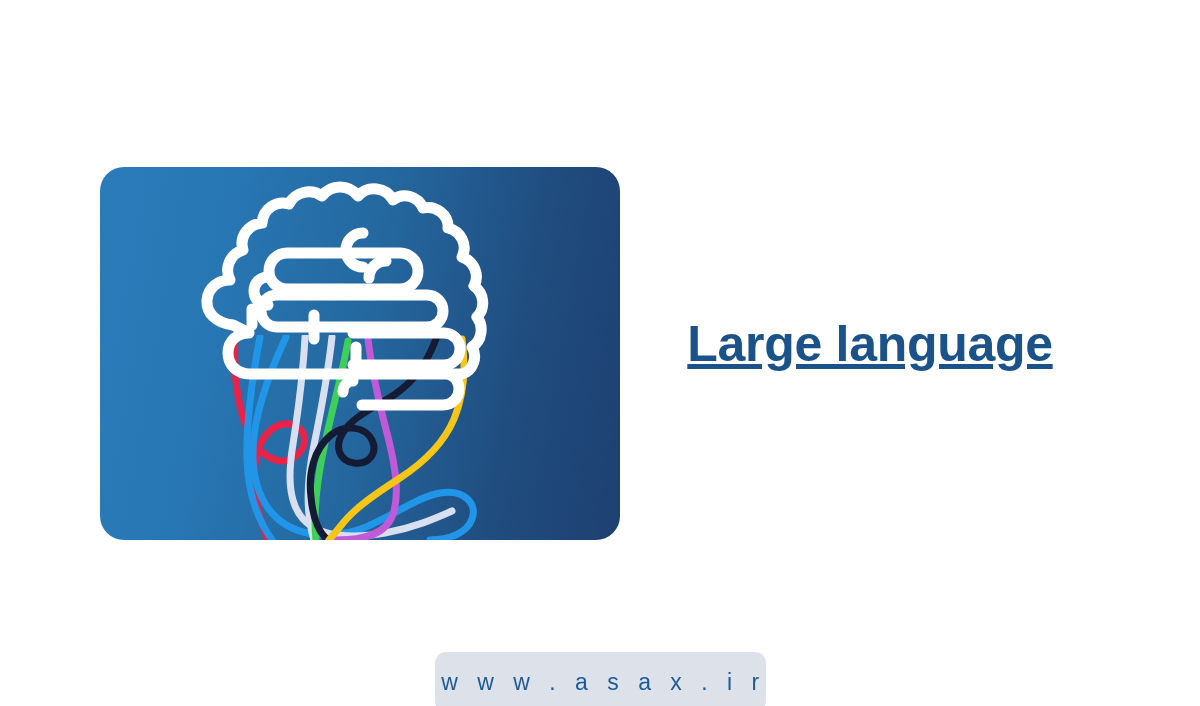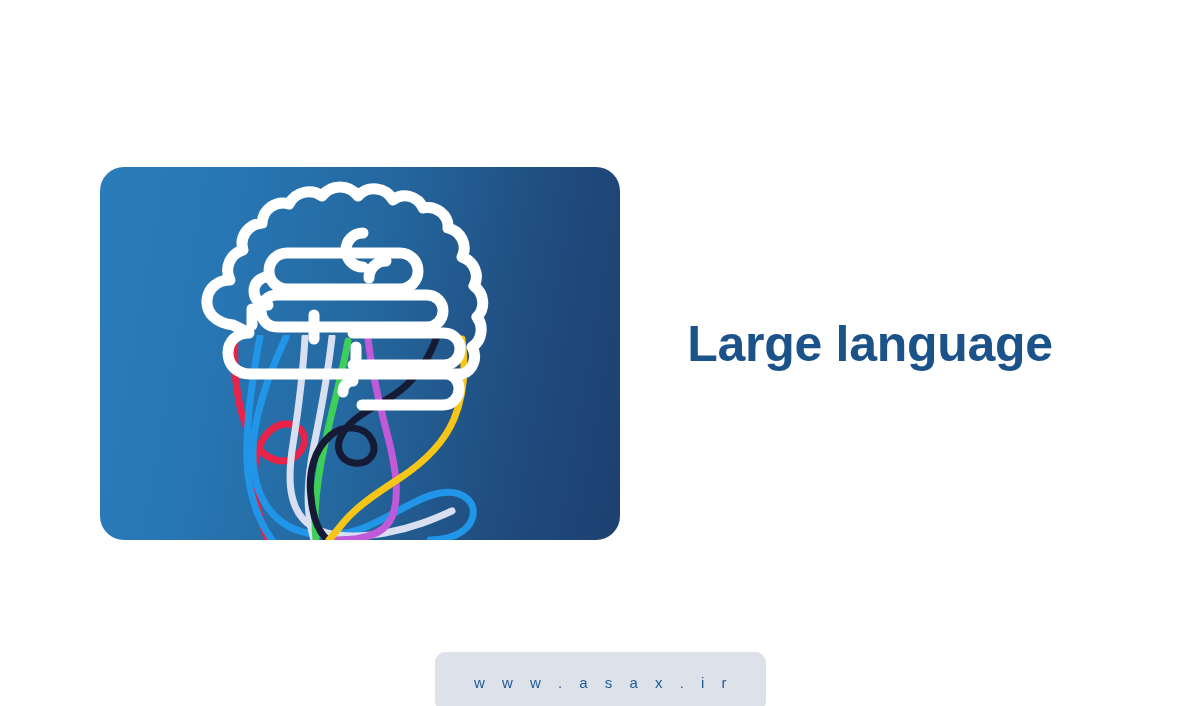--- a/index.html
+++ b/index.html
@@ -40,39 +40,39 @@
     top: 312px;
     width: 460px;
     text-align: center;
     color: #1b5289;
     font-family: "Liberation Sans", sans-serif;
     font-weight: bold;
     font-size: 50px;
     line-height: 64px;
     letter-spacing: -0.3px;
   }
-  #headline .hl-line { display: block; white-space: nowrap; }
+  #headline .hl-line { display: block; white-space: nowrap; text-decoration: underline; }
 
   
   #watermark-badge {
     position: absolute;
     left: 435px;
     top: 652px;
     width: 331px;
     height: 60px;
     background: #dde1e9;
     border-radius: 11px;
     display: flex;
     align-items: center;
     justify-content: center;
   }
   #watermark-text {
     color: #1f5b96;
     font-family: "Liberation Sans", sans-serif;
-    font-size: 15px;
+    font-size: 23px;
     font-weight: normal;
     letter-spacing: 6.5px;
     padding-left: 6px;
     white-space: nowrap;
   }
 </style>
 </head>
 <body>
 
 <div id="illustration-card">

